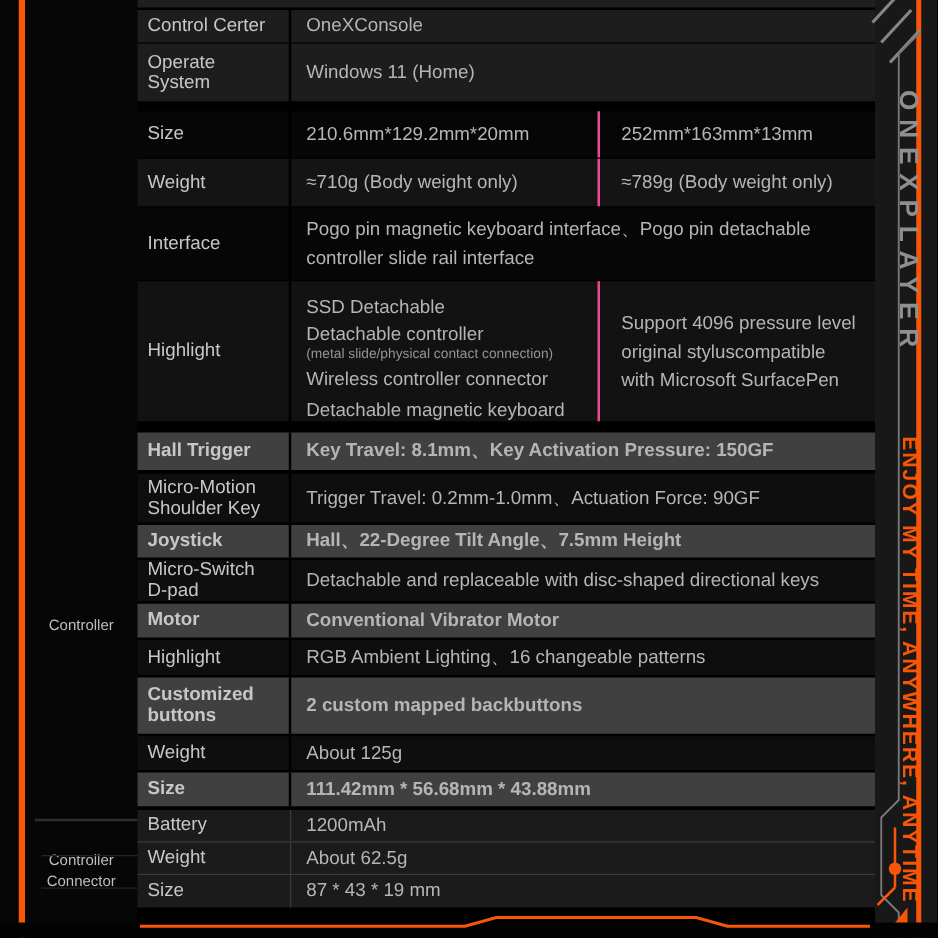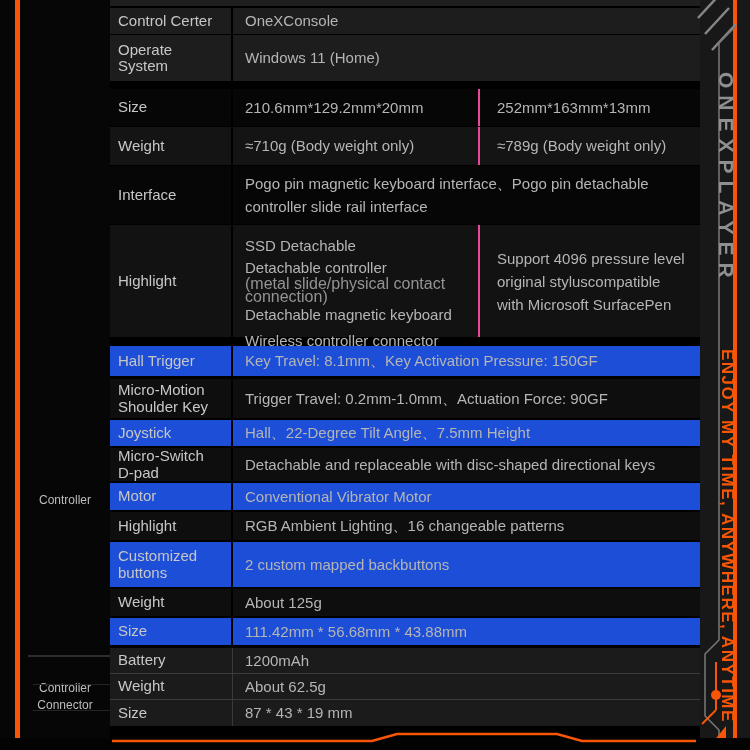--- a/index.html
+++ b/index.html
@@ -21,26 +21,26 @@
   .lc{width:123px;flex:none;box-sizing:border-box;padding:2px 18px 2px 8px;display:flex;align-items:center;
       color:#c7c7c7;font-size:15px;line-height:16.5px;border-right:2px solid #000;}
   .vc{flex:1;display:flex;align-items:center;box-sizing:border-box;padding:2px 8px 2px 12px;
       color:#b5b5b5;font-size:15px;line-height:22px;}
   .v1{flex:none;width:245px;}
   .v2{border-left:2px solid #ec4899;padding-left:17px;padding-right:12px;}
   .sliver{height:6px;background:#1f1f1f;margin-bottom:2px;}
   .bgA{background:#1d1d1d;}
   .bgDark{background:#060606;}
   .bgMid{background:#141414;}
-  .bgL{background:#1d4ed8;}
+  .bgL{background:#404040;font-weight:bold;}
   .bgD{background:#0e0e0e;}
   .rD{background:#1b1b1b;}
   .rD .lc{border-right:1px solid #3a3a3a;}
   .bt{border-top:1px solid #3c3c3c;}
-  .note-line{font-size:16px;line-height:13px;color:#949494;}
+  .note-line{font-size:11px;line-height:13px;color:#949494;}
   .hl-lines{display:block;padding-top:9px;line-height:24px;}
   .small-wrap{line-height:23px;}
 
   
   .right-margin{position:absolute;left:700px;top:0;width:50px;height:750px;background:#181818;}
   .right-deco{position:absolute;left:688px;top:0;width:62px;height:750px;}
   .brand-vertical{position:absolute;left:714px;top:72px;height:280px;writing-mode:vertical-rl;
                   color:#8f8f8f;font-size:21px;font-weight:bold;letter-spacing:7px;white-space:nowrap;}
   .slogan-vertical{position:absolute;left:717px;top:349px;height:401px;writing-mode:vertical-rl;
                    color:#f85606;font-size:17px;font-weight:bold;letter-spacing:1.5px;white-space:nowrap;
@@ -94,22 +94,22 @@
       <div class="lc">Interface</div>
       <div class="vc small-wrap">Pogo pin magnetic keyboard interface、Pogo pin detachable controller slide rail interface</div>
     </div>
 
     <div class="row bgMid" style="height:112px;margin-bottom:9px;background:#121212;">
       <div class="lc">Highlight</div>
       <div class="vc v1 hl-lines">
         <div>SSD Detachable</div>
         <div style="line-height:19px;">Detachable controller</div>
         <div class="note-line">(metal slide/physical contact connection)</div>
+        <div style="line-height:27px;">Wireless controller connector</div>
         <div>Detachable magnetic keyboard</div>
-        <div style="line-height:27px;">Wireless controller connector</div>
       </div>
       <div class="vc v2 small-wrap">Support 4096 pressure level original styluscompatible with Microsoft SurfacePen</div>
     </div>
 
     <div class="row bgL" style="height:30px;margin-bottom:3px;">
       <div class="lc">Hall Trigger</div>
       <div class="vc">Key Travel: 8.1mm、Key Activation Pressure: 150GF</div>
     </div>
 
     <div class="row bgD" style="height:39px;margin-bottom:2px;">

